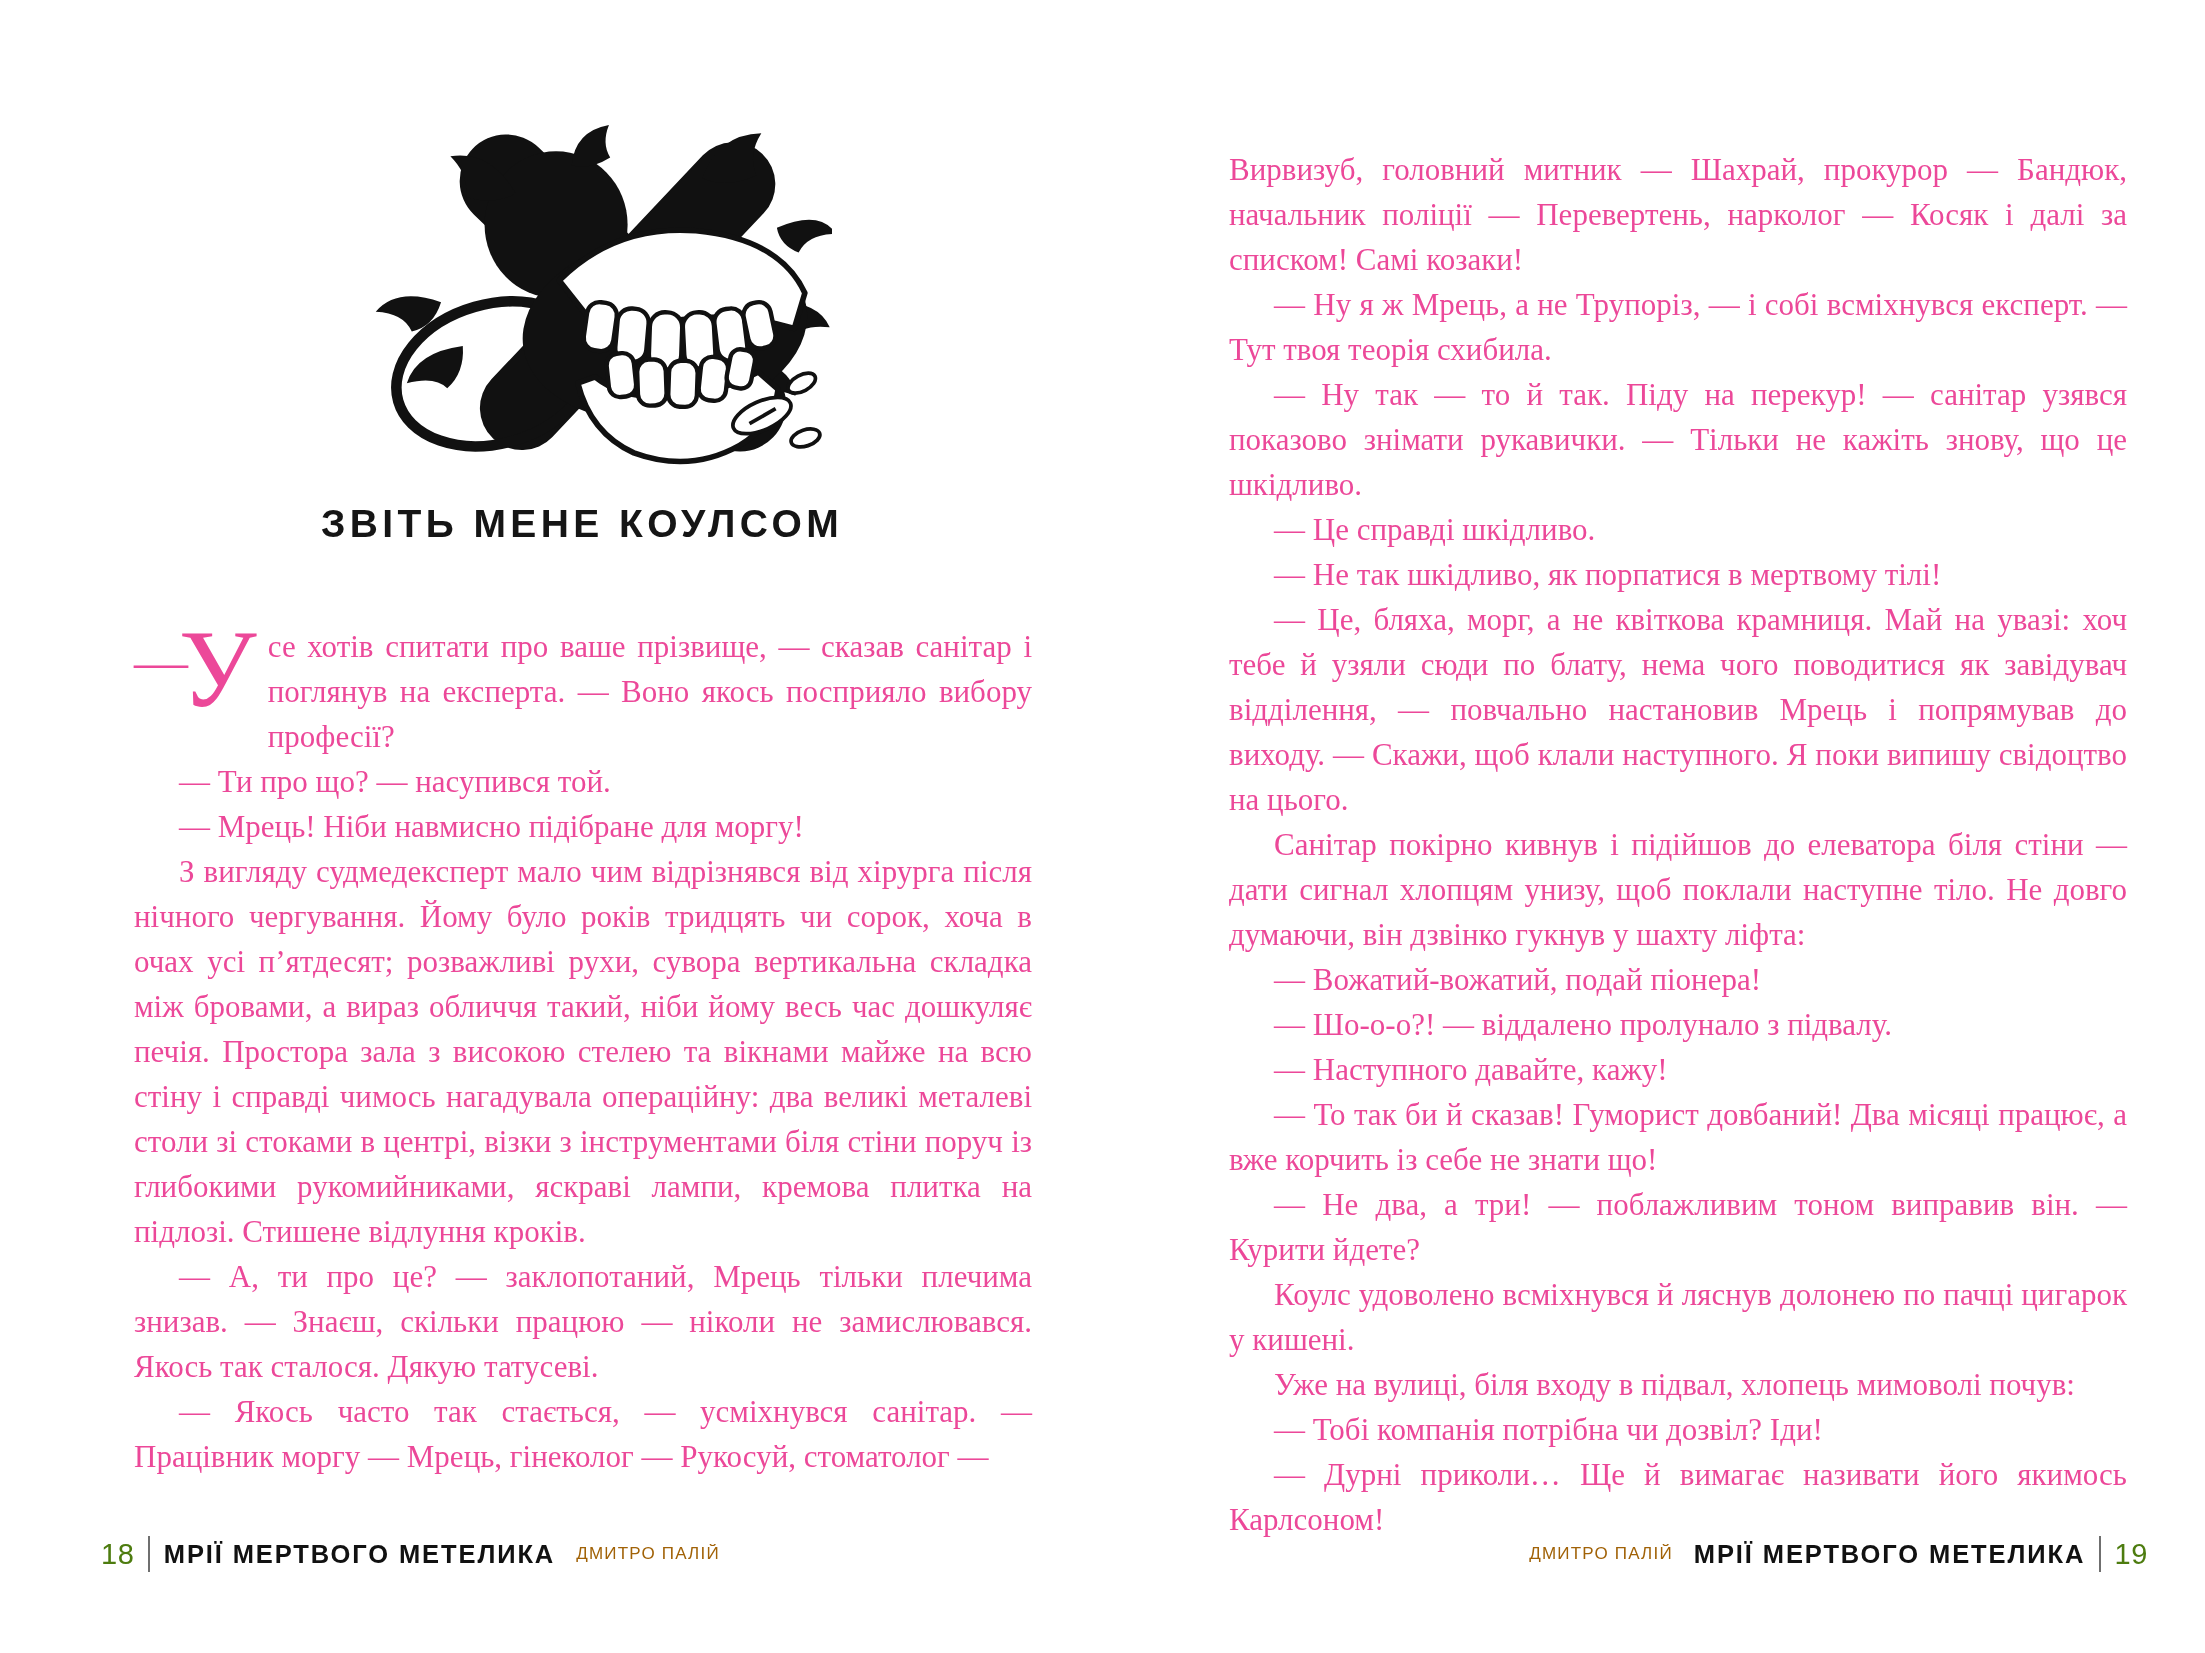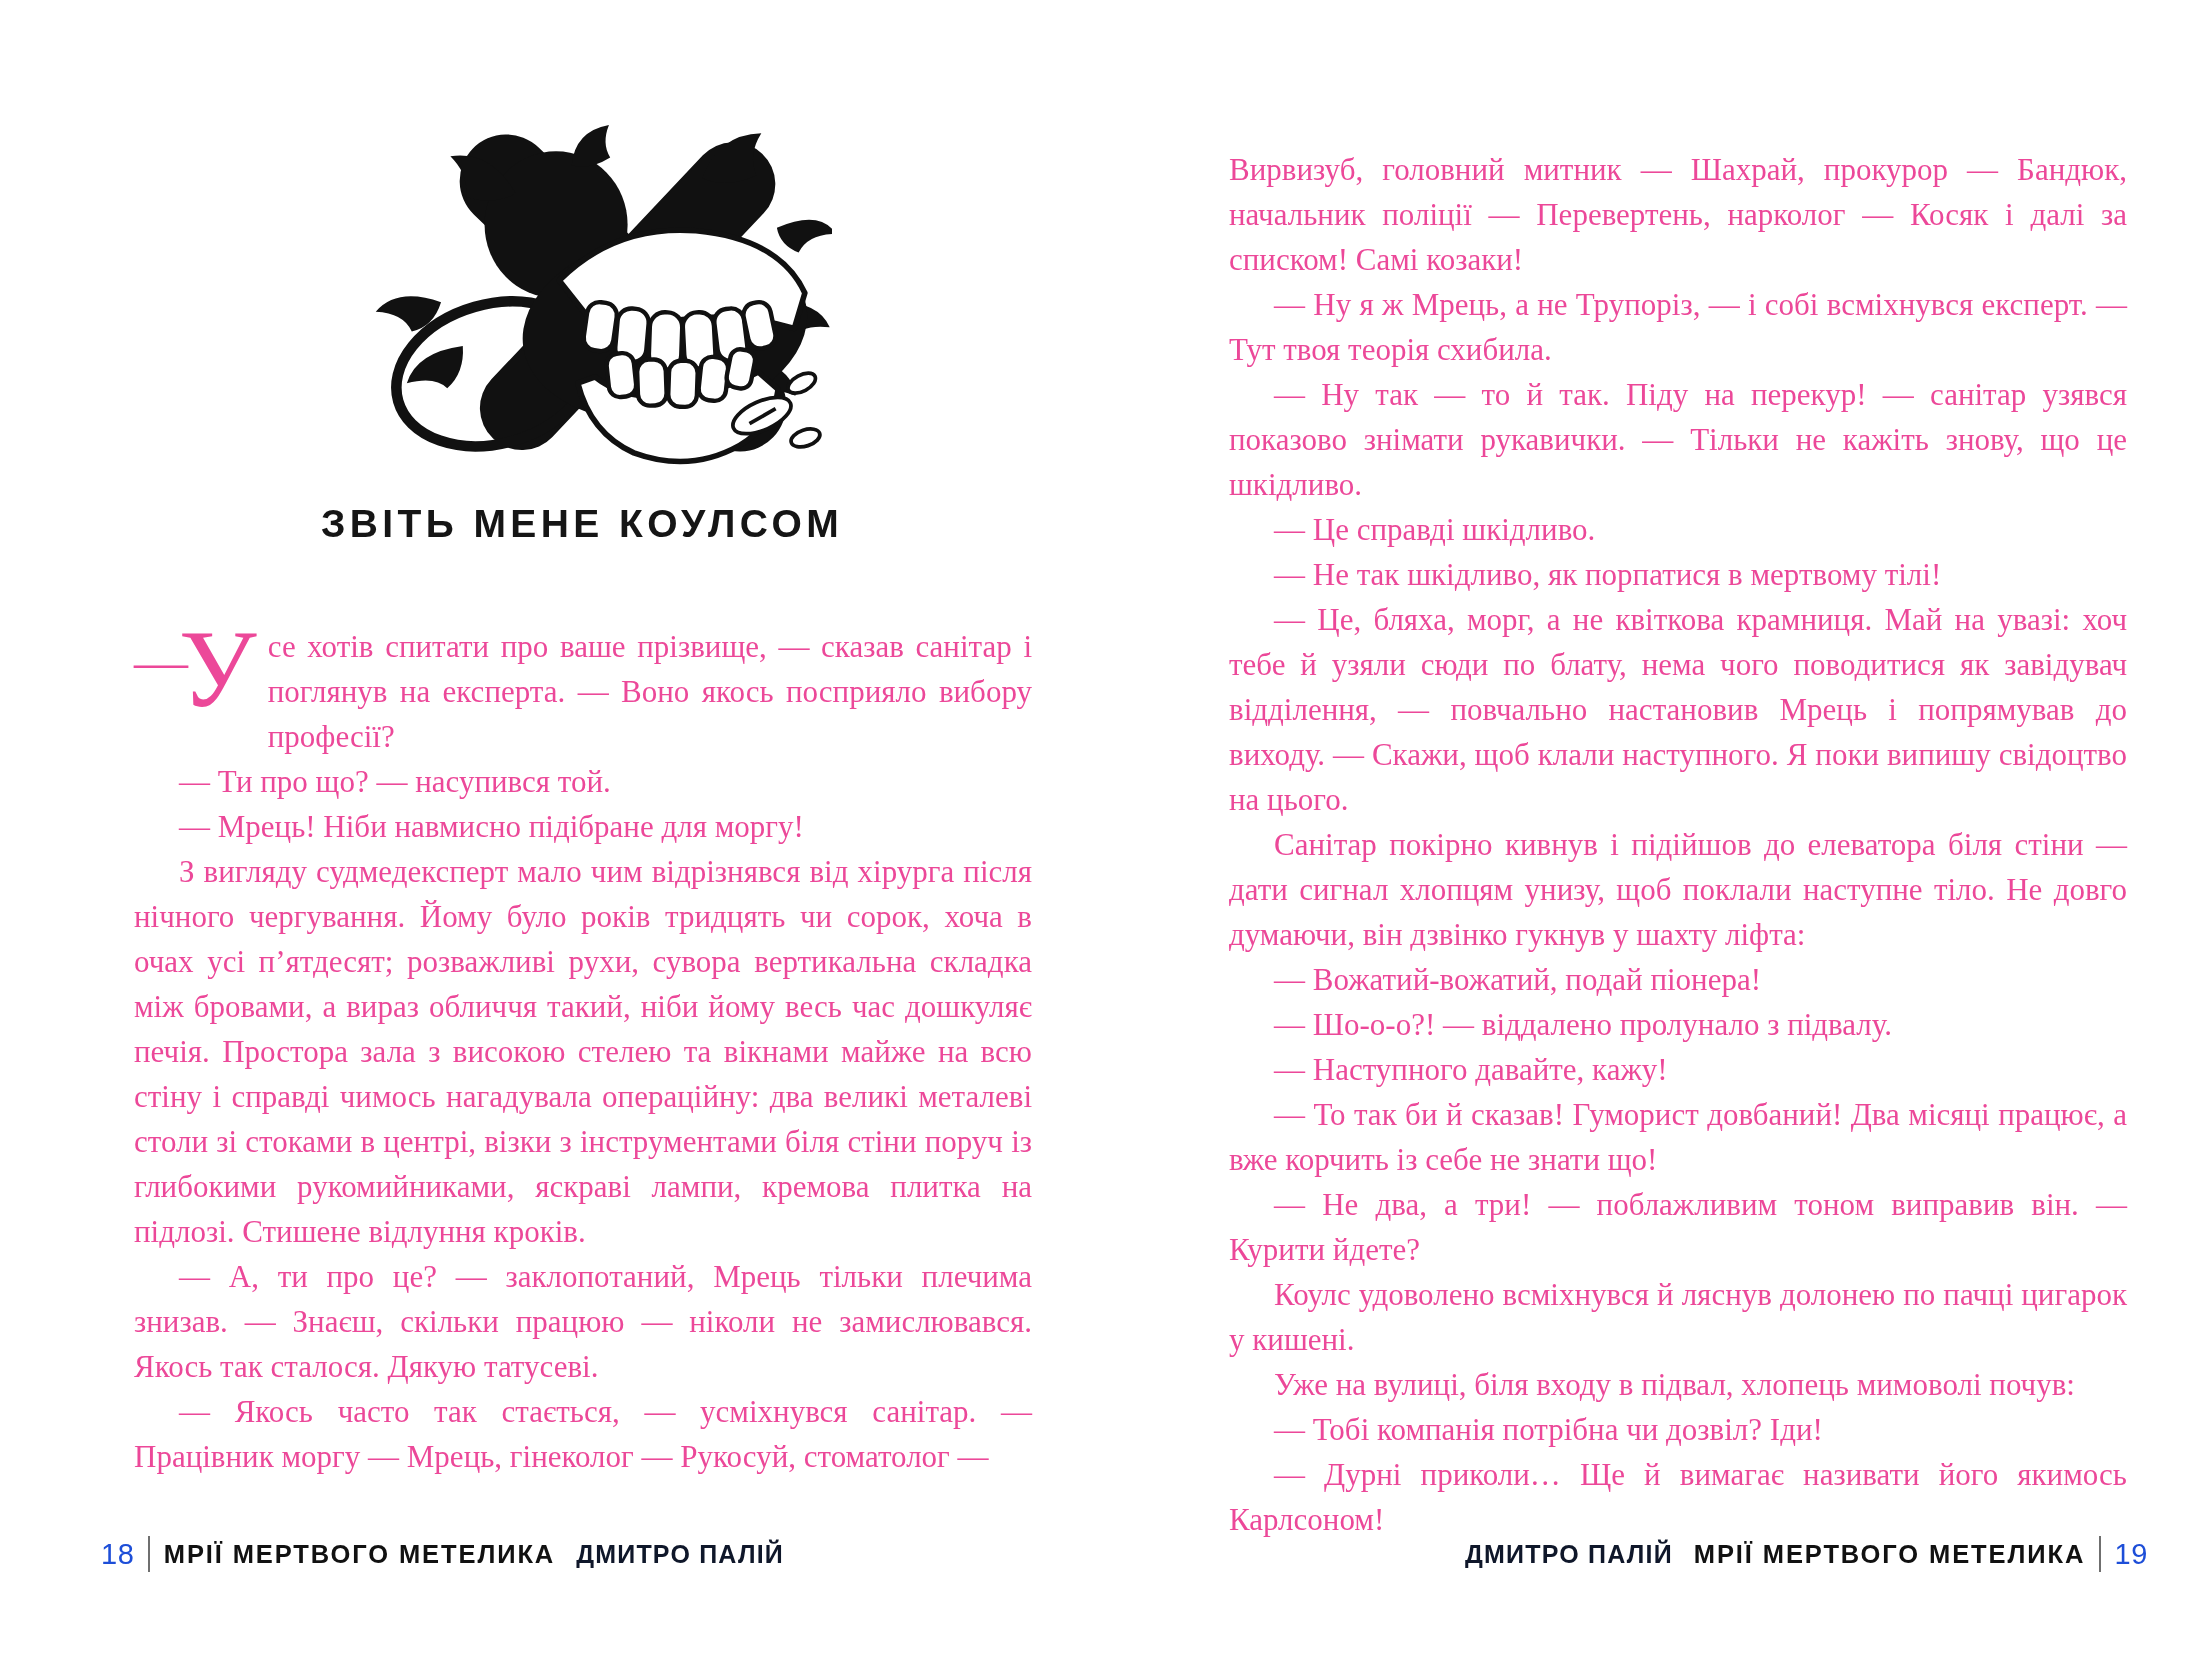--- a/index.html
+++ b/index.html
@@ -30,24 +30,24 @@
   .opendash{font-size:36px;font-weight:700;line-height:1;margin-top:21px;transform:scaleX(1.5);transform-origin:left center;display:inline-block;}
   .dropcap{font-size:110px;line-height:0.82;font-weight:400;margin-left:8.7px;}
 
   
   .footer{
     position:absolute;top:1536px;display:flex;align-items:center;
     font-family:"Liberation Sans", sans-serif;white-space:nowrap;
   }
   .footer-left{left:101px;}
   .footer-right{right:57px;}
-  .pagenum{color:#1d4ed8;font-size:29px;font-weight:400;letter-spacing:0.6px;}
+  .pagenum{color:#4d7c0f;font-size:29px;font-weight:400;letter-spacing:0.6px;}
   .fdivider{width:1.9px;height:36px;background:#6f6f6f;margin:0 13.7px;}
   .ftitle{font-weight:700;font-size:25.5px;letter-spacing:1.9px;color:#111;}
-  .fauthor{font-size:25px;letter-spacing:1.2px;color:#0f172a;font-weight:700;}
+  .fauthor{font-size:17px;letter-spacing:1.2px;color:#a16207;font-weight:400;}
   .footer-left .fauthor{margin-left:21px;}
   .footer-right .fauthor{margin-right:21px;}
 </style>
 </head>
 <body>
 
 <div class="page-spread">
 
   <div>
 

